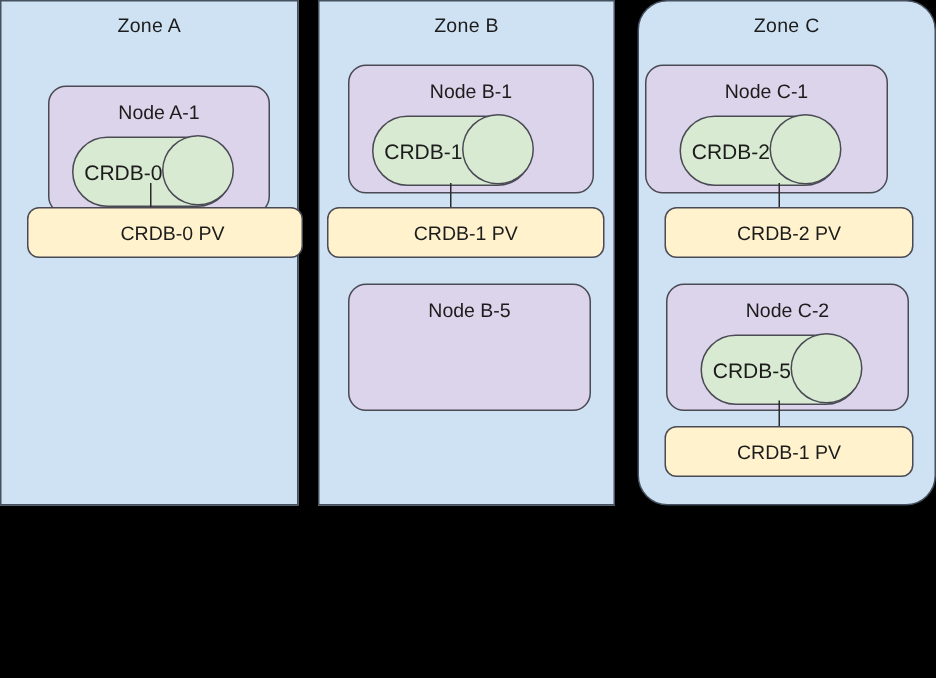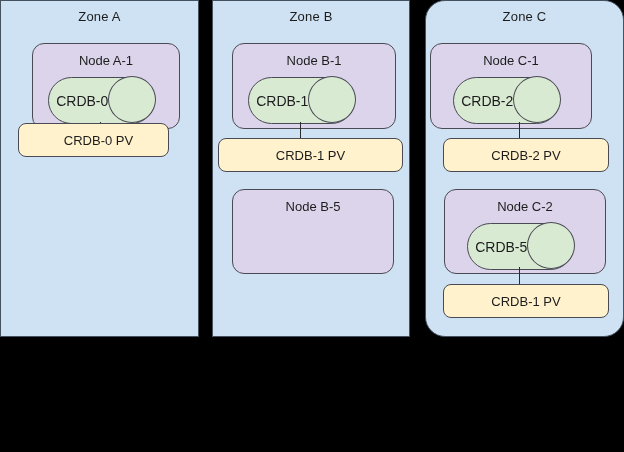--- a/index.html
+++ b/index.html
@@ -119,32 +119,32 @@
   }
 </style>
 </head>
 <body>
 
 <div id="canvas">
 
   <div class="zone" style="left:0px; top:0px; width:199px; height:337px;">
     <div class="zone-title">Zone A</div>
 
-    <div class="node" style="left:31px; top:42px; width:148px; height:86px;">
+    <div class="node" style="left:31px; top:56px; width:148px; height:86px;">
       <div class="node-title">Node A-1</div>
       <div class="cyl" style="left:15px; top:33px; width:107px; height:47px;">
         <div class="cyl-body"></div>
         <div class="cyl-cap"></div>
         <div class="cyl-label">CRDB-0</div>
       </div>
     </div>
 
     <div class="connector" style="left:99px; top:121px; height:16px;"></div>
 
-    <div class="pv" style="left:17px; top:122px; width:151px; height:34px;padding-left:10px;">
+    <div class="pv" style="left:17px; top:137px; width:184px; height:34px;padding-left:10px;">
       <span class="pv-label">CRDB-0 PV</span>
     </div>
   </div>
 
   <div class="zone" style="left:212px; top:0px; width:198px; height:337px;">
     <div class="zone-title">Zone B</div>
 
     <div class="node" style="left:19px; top:42px; width:164px; height:86px;">
       <div class="node-title">Node B-1</div>
       <div class="cyl" style="left:15px; top:33px; width:107px; height:47px;">

